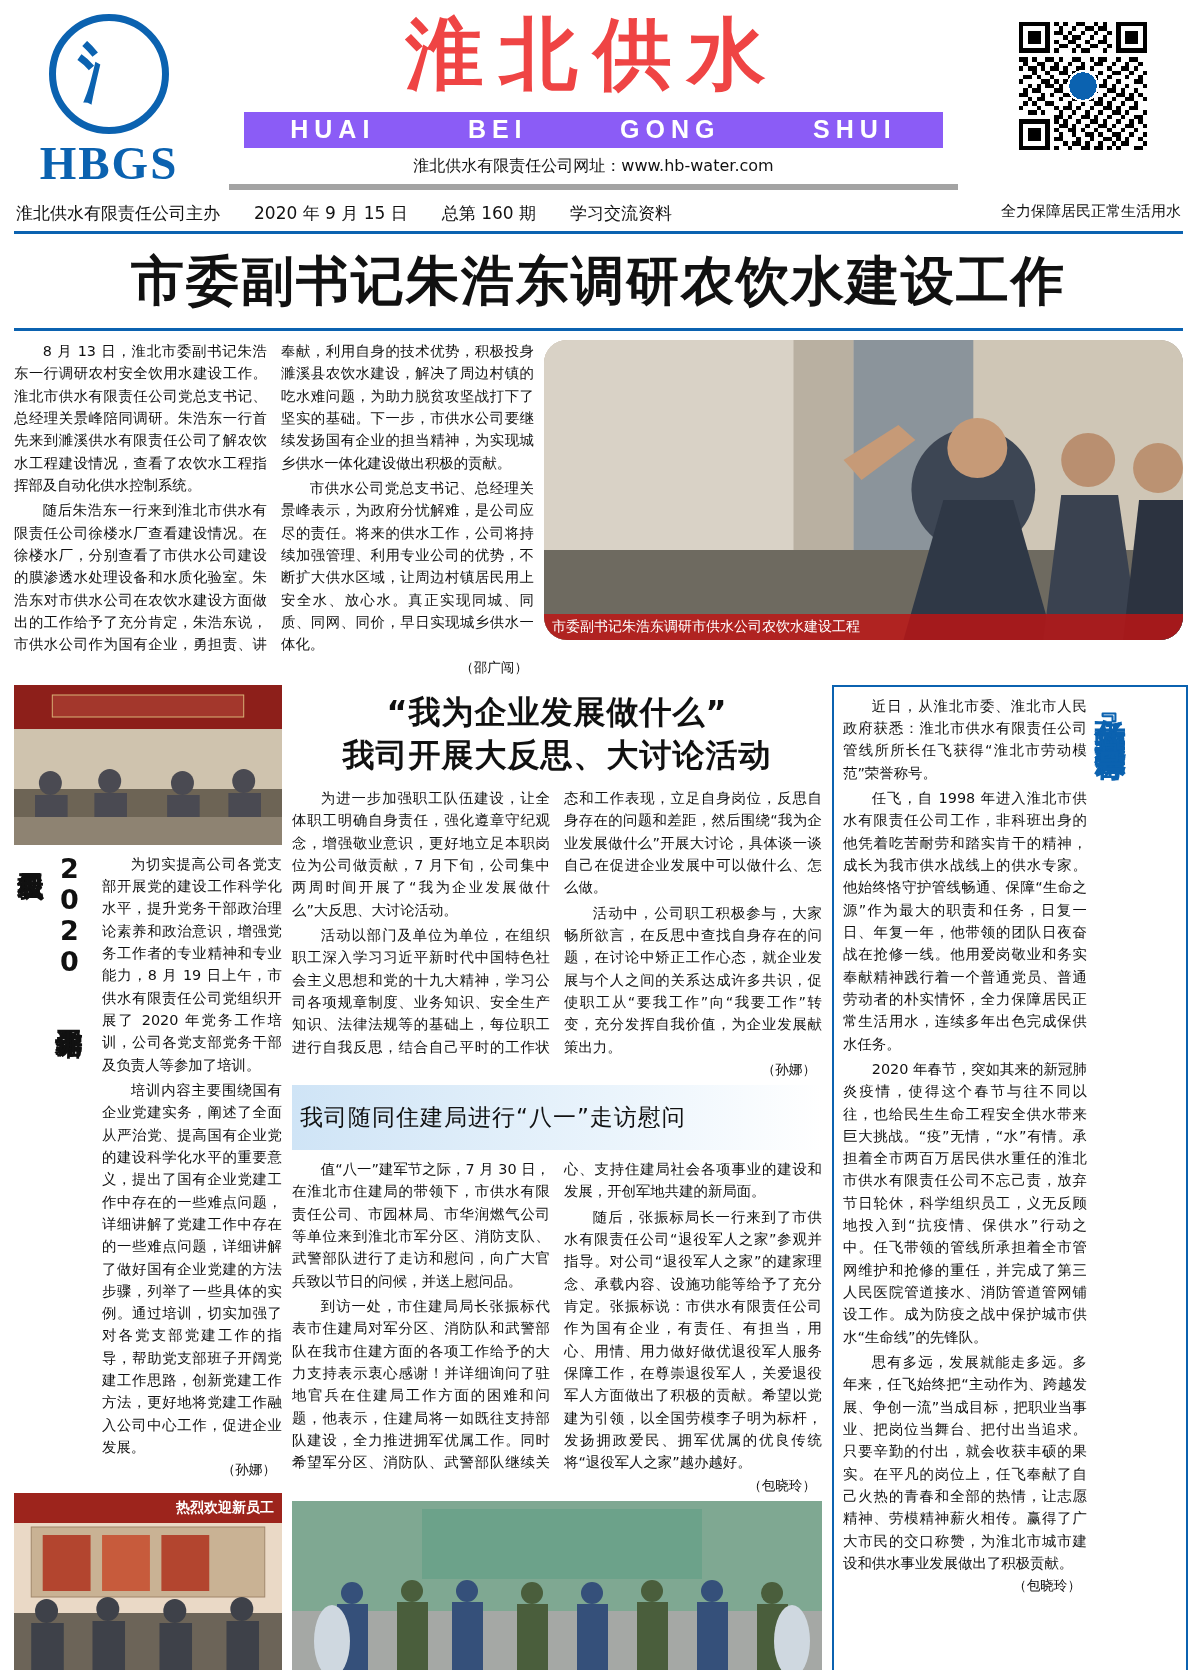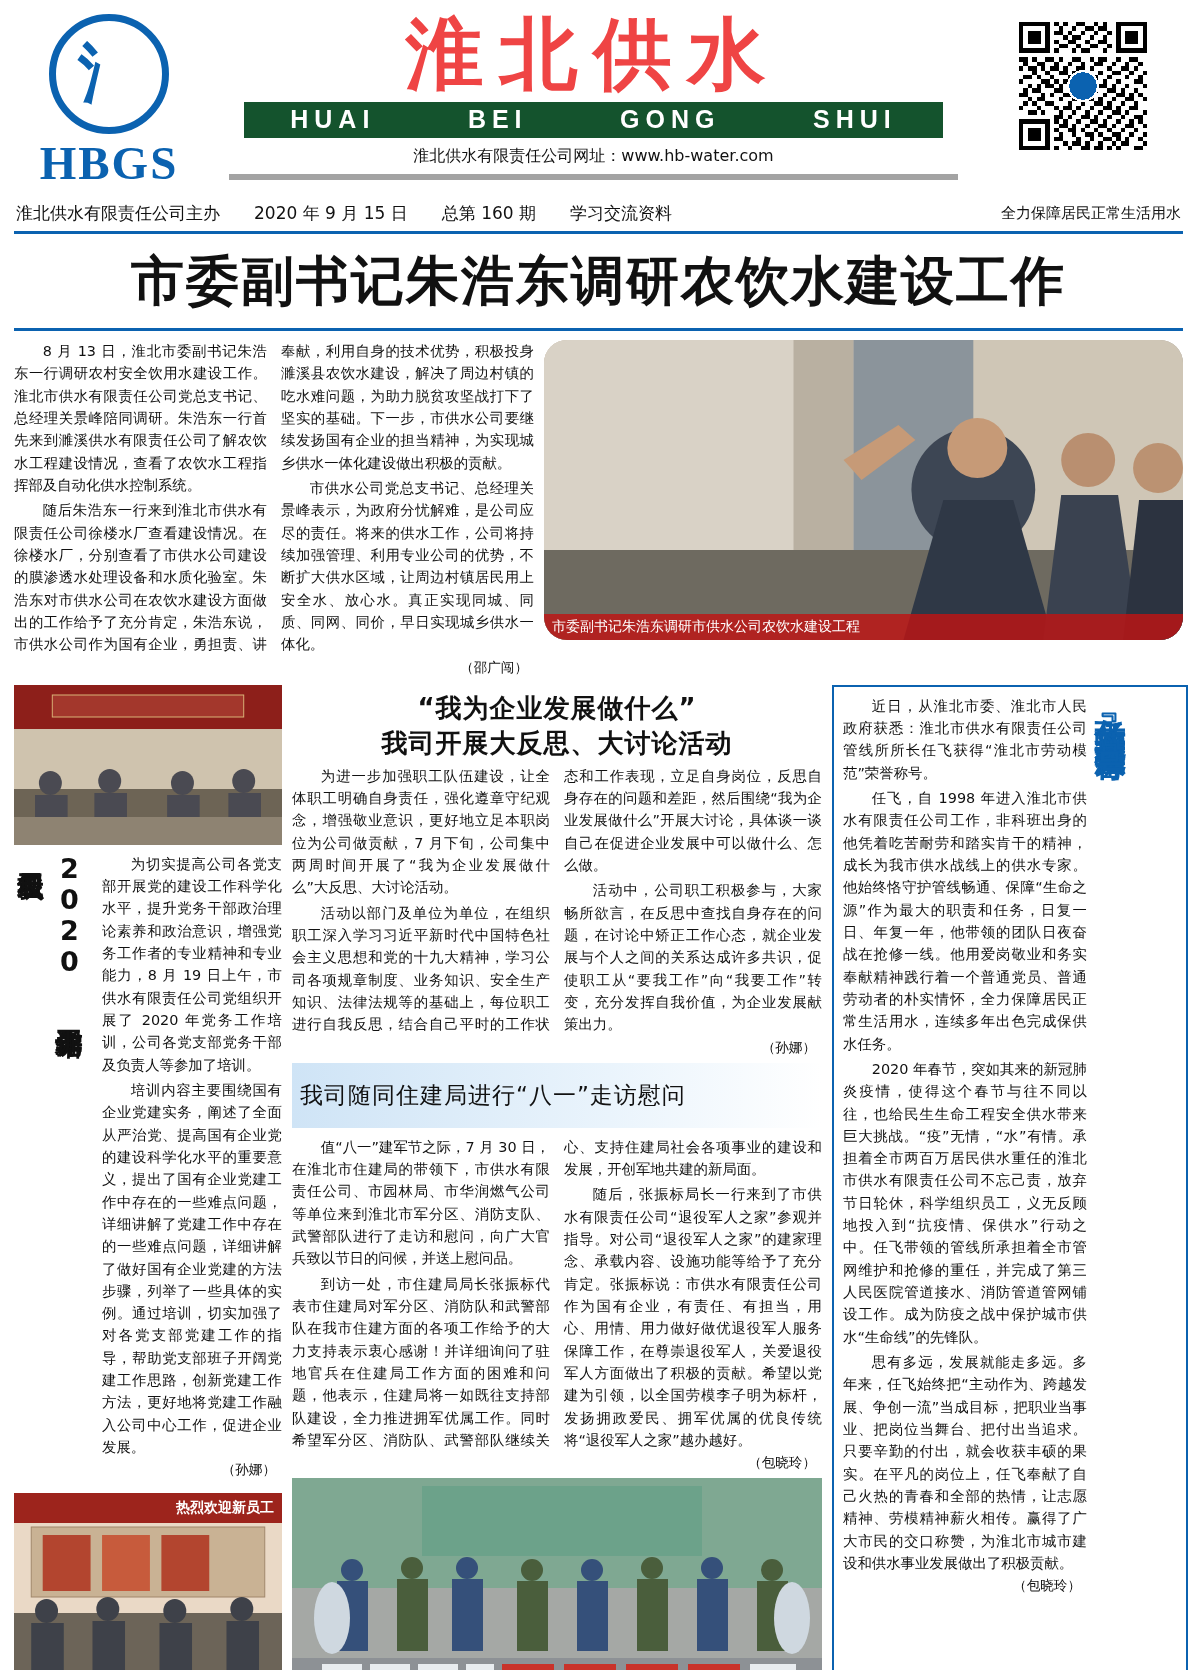--- a/index.html
+++ b/index.html
@@ -28,40 +28,40 @@
     font-size:47px; font-weight:bold; color:#0b62b0;
     letter-spacing:2px; margin-top:2px;
   }
   .title-box { flex:1 1 auto; text-align:center; padding-top:4px; }
   .cn-title {
     font-size:78px; font-weight:bold; color:#ef4444;
     letter-spacing:16px; line-height:1.05;
     font-family:"DejaVu Sans", sans-serif;
   }
   .pinyin-bar {
-    margin:6px 40px 0 40px;
-    background:#14532d; color:#fff;
+    margin:16px 40px 0 40px;
+    background:#8b5cf6; color:#fff;
     font-family:"Liberation Sans", sans-serif;
     font-size:25px; font-weight:bold; letter-spacing:6px;
     padding:3px 0 4px 0;
     display:flex; justify-content:space-around;
   }
   .site-line {
     margin-top:8px; font-size:16px; color:#111;
     font-family:"DejaVu Sans", sans-serif;
     border-bottom:6px solid #a3a3a3; padding-bottom:7px;
     margin-left:25px; margin-right:25px;
   }
   .qr-box { width:200px; flex:0 0 200px; text-align:center; padding-top:12px; }
   .qr { width:128px; height:128px; margin:0 auto; background:#fff; position:relative; }
   .qr svg { display:block; }
 
   
   .infobar {
-    display:flex; align-items:center; gap:34px;
+    display:flex; gap:34px;
     font-size:17px; font-family:"DejaVu Sans", sans-serif;
     padding:4px 2px 6px 2px;
     border-bottom:3px solid #0b62b0;
     margin-top:-2px;
   }
   .infobar .spacer { flex:1 1 auto; }
   .infobar .right { font-size:15px; }
 
   
   .headline {
@@ -112,22 +112,22 @@
   
   .bar-title {
     background:linear-gradient(90deg,#cfe4f6 0%, #eaf4fc 60%, #ffffff 100%);
     font-family:"DejaVu Sans", sans-serif;
     font-weight:normal; font-size:23px;
     padding:17px 8px; margin:6px 0 8px 0;
     letter-spacing:1px;
   }
   .ctr-title {
     text-align:center; font-family:"DejaVu Sans", sans-serif;
-    font-weight:bold; font-size:26px; line-height:1.35;
-    margin:6px 0 4px 0; letter-spacing:1px;
+    font-weight:bold; font-size:32px; line-height:1.35;
+    margin:6px 0 10px 0; letter-spacing:1px;
   }
 
   
   .boxed {
     border:2px solid #0b62b0; padding:8px 9px;
     display:flex; gap:6px; height:100%;
   }
   .boxed .vt {
     flex:0 0 84px;
     color:#0b62b0; font-size:31px; letter-spacing:2px;

